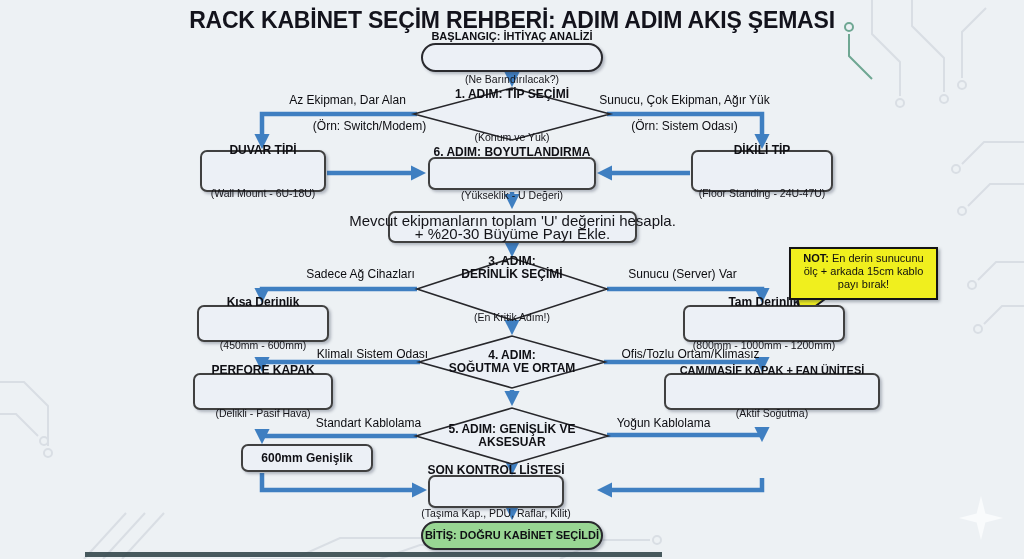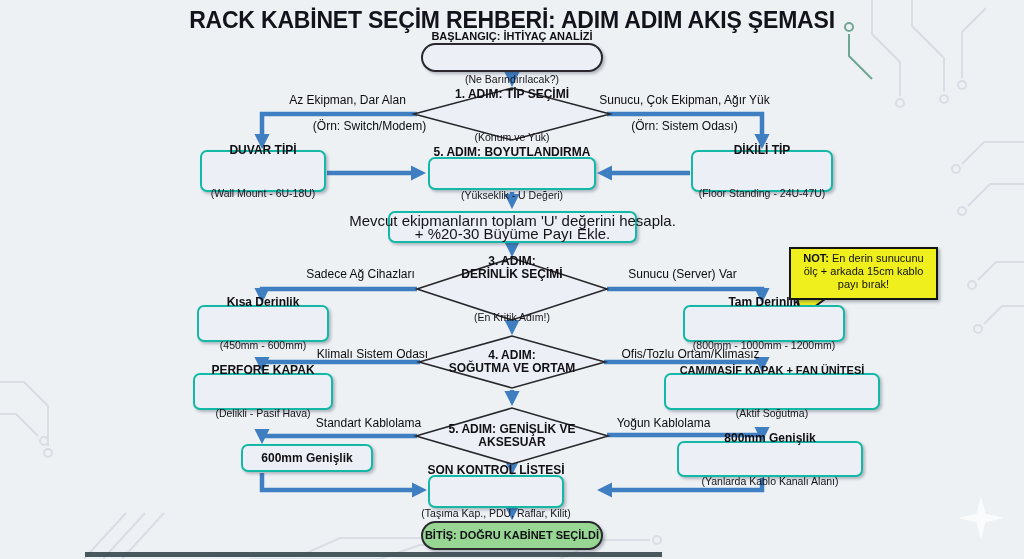--- a/index.html
+++ b/index.html
@@ -6,21 +6,21 @@
   body{font-family:"Liberation Sans",sans-serif;}
   .stage{position:relative;width:1024px;height:559px;background:#edf1f4;overflow:hidden;}
   svg.layer{position:absolute;left:0;top:0;z-index:1;}
   .circuit{stroke:#d9dee4;stroke-width:2;fill:none;}
   .circuit-green{stroke:#6fa793;stroke-width:2;fill:none;}
   .arrow{stroke:var(--arrow,#3f7fc1);stroke-width:4.5;fill:none;stroke-linejoin:miter;}
   #ah path{fill:var(--arrow,#3f7fc1);}
   .diamond{fill:var(--box_bg,#ecf0f6);stroke:#27272b;stroke-width:1.6;}
   .bubble-tail{fill:var(--note_bg,#f0ef1e);stroke:#141414;stroke-width:2;}
   .node{position:absolute;display:flex;flex-direction:column;justify-content:center;align-items:center;text-align:center;z-index:2;box-sizing:border-box;}
-  .box{background:var(--box_bg,#ecf0f6);border:2px solid #14b8a6;border-radius:7px;box-shadow:2px 2px 3px rgba(50,60,80,.32);}
+  .box{background:var(--box_bg,#ecf0f6);border:2px solid #404040;border-radius:7px;box-shadow:2px 2px 3px rgba(50,60,80,.32);}
   .pill{background:var(--box_bg,#ecf0f6);border:2px solid #2a2a2e;border-radius:16px;box-shadow:2px 2px 3px rgba(50,60,80,.32);}
   .pill.end{background:var(--end_bg,#98d693);}
   .t{font-weight:bold;font-size:12px;line-height:13px;color:#0f0f14;white-space:nowrap;}
   .t.sm{font-size:11px;}
   .s{font-size:10.5px;line-height:12px;color:#141419;white-space:nowrap;margin-top:30px;}
   .s2{font-size:15px;line-height:13px;color:#141419;white-space:nowrap;}
   .blabel{position:absolute;font-size:12px;line-height:13px;color:#0c0c10;text-align:center;z-index:2;white-space:nowrap;}
   .title{position:absolute;top:7px;left:0;width:100%;text-align:center;font-size:23px;font-weight:bold;letter-spacing:-.2px;color:#13131c;z-index:2;}
   .bubble{position:absolute;background:var(--note_bg,#f0ef1e);border:2px solid #141414;border-radius:0;font-size:11px;line-height:13px;color:#101010;text-align:center;padding:3px 4px;z-index:3;box-shadow:2px 2px 3px rgba(50,60,80,.38);box-sizing:border-box;}
   .sparkle{position:absolute;left:959px;top:496px;width:44px;height:44px;background:#f9fbfc;z-index:1;
@@ -124,21 +124,21 @@
   <div class="node box" style="left:200px;top:150px;width:126px;height:42px;">
     <div class="t">DUVAR TİPİ</div>
     <div class="s">(Wall Mount - 6U-18U)</div>
   </div>
   <div class="node box" style="left:691px;top:150px;width:142px;height:42px;">
     <div class="t">DİKİLİ TİP</div>
     <div class="s">(Floor Standing - 24U-47U)</div>
   </div>
 
   <div class="node box" style="left:428px;top:157px;width:168px;height:33px;">
-    <div class="t">5. ADIM: BOYUTLANDIRMA</div>
+    <div class="t">6. ADIM: BOYUTLANDIRMA</div>
     <div class="s">(Yükseklik - U Değeri)</div>
   </div>
 
   <div class="node box" style="left:388px;top:211px;width:249px;height:32px;">
     <div class="s2">Mevcut ekipmanların toplam 'U' değerini hesapla.</div>
     <div class="s2">+ %20-30 Büyüme Payı Ekle.</div>
   </div>
 
   <div class="node" style="left:417px;top:266px;width:190px;height:46px;">
     <div class="t">3. ADIM:</div>
@@ -181,24 +181,20 @@
     <div class="t">5. ADIM: GENİŞLİK VE</div>
     <div class="t">AKSESUAR</div>
   </div>
 
   <div class="blabel" style="left:296px;top:417px;width:145px;">Standart Kablolama</div>
   <div class="blabel" style="left:591px;top:417px;width:145px;">Yoğun Kablolama</div>
 
   <div class="node box" style="left:197px;top:444px;width:132px;height:28px;margin-left:44px;">
     <div class="t">600mm Genişlik</div>
   </div>
-  <div class="node box" style="left:677px;top:441px;width:186px;height:36px;">
-    <div class="t">800mm Genişlik</div>
-    <div class="s">(Yanlarda Kablo Kanalı Alanı)</div>
-  </div>
 
   <div class="node box" style="left:428px;top:475px;width:136px;height:33px;">
     <div class="t">SON KONTROL LİSTESİ</div>
     <div class="s">(Taşıma Kap., PDU, Raflar, Kilit)</div>
   </div>
 
   <div class="node pill end" style="left:421px;top:521px;width:182px;height:29px;">
     <div class="t sm">BİTİŞ: DOĞRU KABİNET SEÇİLDİ</div>
   </div>
 

